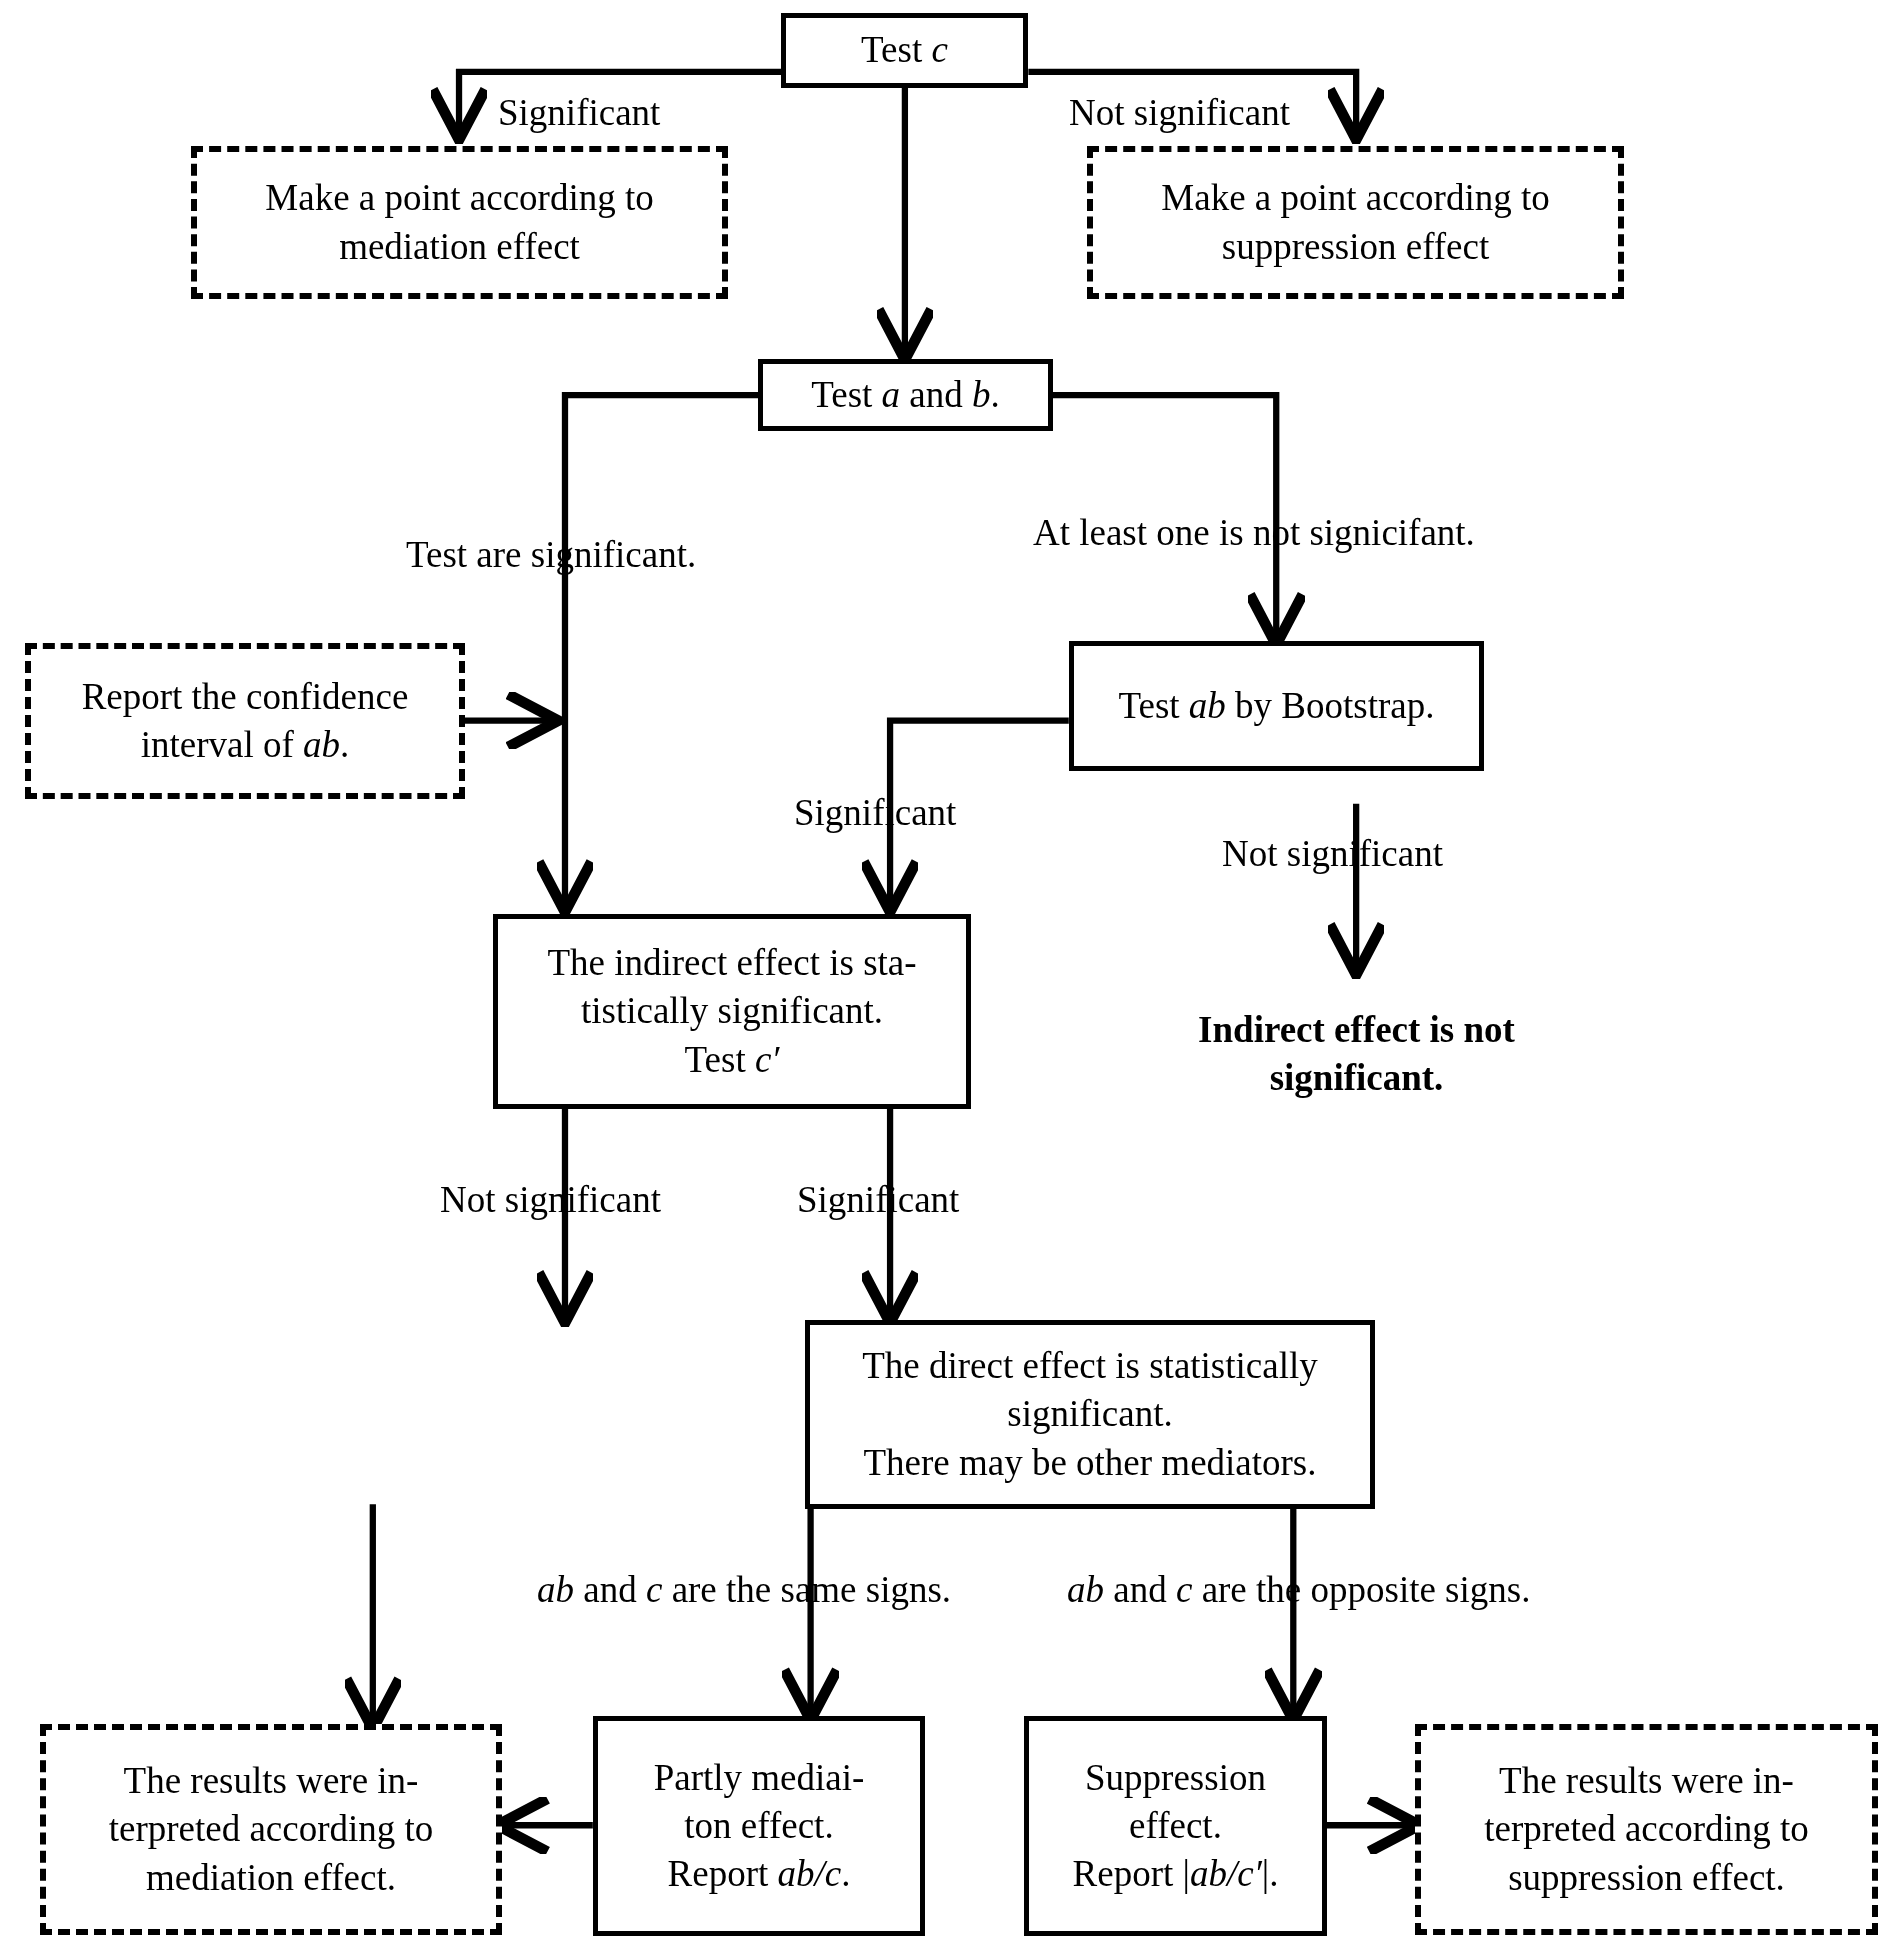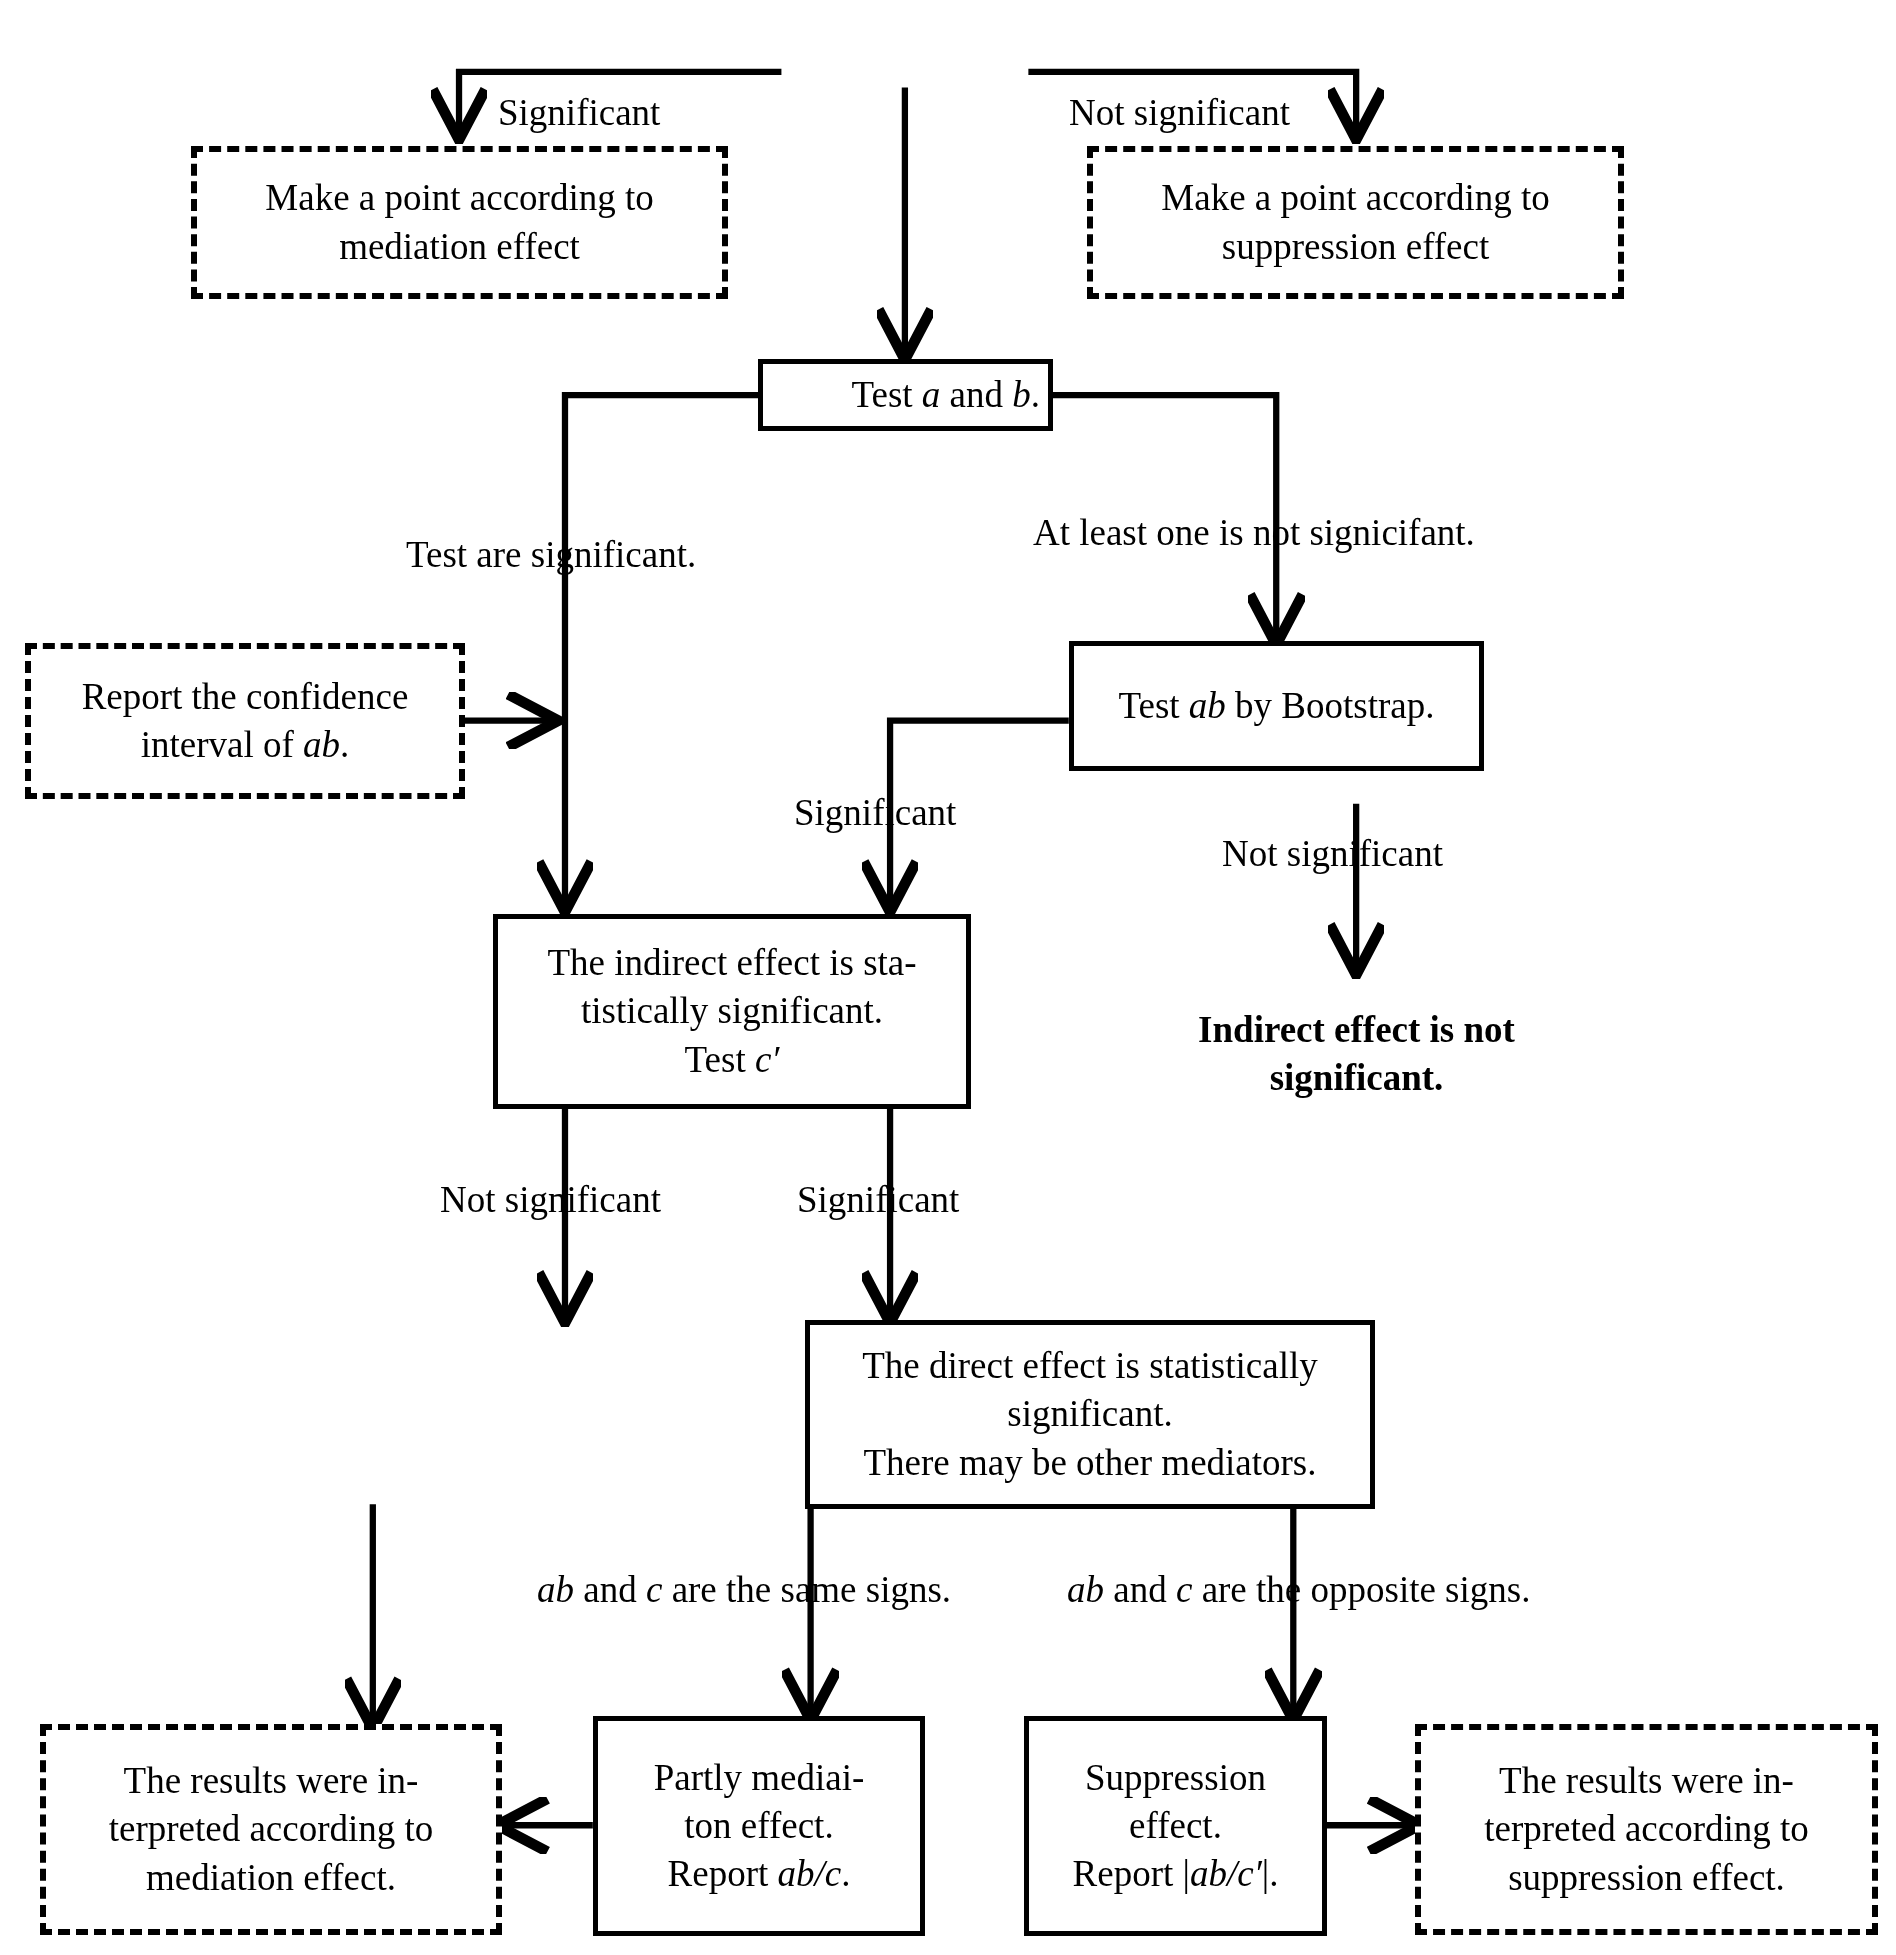--- a/index.html
+++ b/index.html
@@ -105,32 +105,35 @@
       <path d="M1805,3350 L1805,3820" marker-end="url(#ah)"></path>
 
       <path d="M2880,3350 L2880,3820" marker-end="url(#ah)"></path>
 
       <path d="M1320,4065 L1118,4065" marker-end="url(#ah)"></path>
 
       <path d="M2955,4065 L3150,4065" marker-end="url(#ah)"></path>
     </g>
   </svg>
 
+  <div class="node solid" style="left:781px; top:12.6px; width:247px; height:75px;">
+    <span class="txt">Test <span class="it">c</span></span>
+  </div>
 
   <div class="node dashed" style="left:191px; top:146px; width:537px; height:153px;">
     <span class="txt">Make a point according to
 mediation effect</span>
   </div>
 
   <div class="node dashed" style="left:1087px; top:146px; width:537px; height:153px;">
     <span class="txt">Make a point according to
 suppression effect</span>
   </div>
 
-  <div class="node solid" style="left:758px; top:359px; width:295px; height:72px;text-align:right;">
+  <div class="node solid" style="left:758px; top:359px; width:295px; height:72px;">
     <span class="txt">Test <span class="it">a</span> and <span class="it">b</span>.</span>
   </div>
 
   <div class="node dashed" style="left:25px; top:643px; width:440px; height:156px;">
     <span class="txt">Report the confidence
 interval of <span class="it">ab</span>.</span>
   </div>
 
   <div class="node solid" style="left:1069px; top:641px; width:415px; height:130px;">
     <span class="txt">Test <span class="it">ab</span> by Bootstrap.</span>

